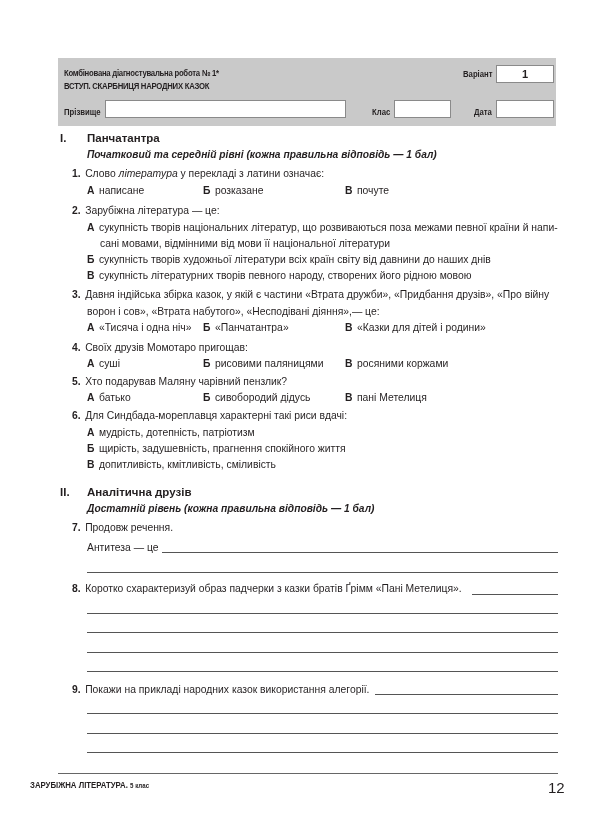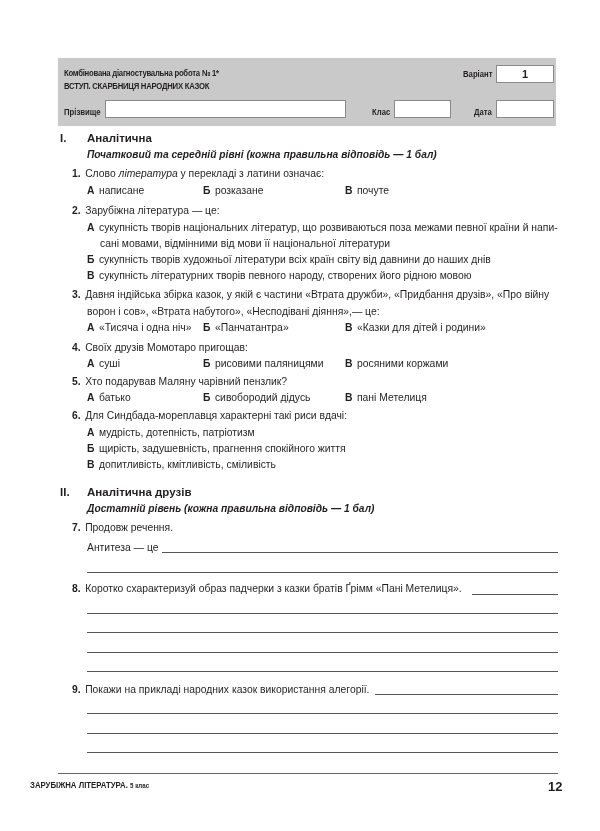--- a/index.html
+++ b/index.html
@@ -20,21 +20,21 @@
   .sec-sub { position:absolute; font-size:11px; font-weight:bold; font-style:italic; white-space:nowrap; transform:scaleX(0.93); transform-origin:left center; }
   .q { position:absolute; font-size:11.5px; white-space:nowrap; transform:scaleX(0.9); transform-origin:left center; }
   .qn { font-weight:bold; margin-right:5px; }
   .opt { position:absolute; font-size:11.5px; white-space:nowrap; transform:scaleX(0.9); transform-origin:left center; }
   .ol { font-weight:bold; margin-right:5px; }
   .line { position:absolute; height:0; border-top:1.2px solid #555; }
   .footer-line { position:absolute; left:58px; top:773px; width:500px; border-top:1.2px solid #666; }
   .footer-l { position:absolute; left:30px; top:779px; font-size:9.5px; font-weight:bold; white-space:nowrap;
               transform:scaleX(0.82); transform-origin:left center; }
   .footer-sm { font-size:7.5px; }
-  .footer-r { position:absolute; left:548px; top:779px; font-size:13px; font-weight:bold; }
+  .footer-r { position:absolute; left:548px; top:779px; font-size:15px; font-weight:normal; }
 </style>
 </head>
 <body>
 
 <div class="abs hdr">
   <div class="hdr-t1">Комбінована діагностувальна робота № 1*</div>
   <div class="hdr-t2">ВСТУП. СКАРБНИЦЯ НАРОДНИХ КАЗОК</div>
 
   <div class="lbl" style="left:405px; top:11px;">Варіант</div>
   <div class="box" style="left:438px; top:7px; width:58px;">1</div>
@@ -43,21 +43,21 @@
   <div class="box" style="left:47px; top:42px; width:241px;"></div>
 
   <div class="lbl" style="left:314px; top:49px;">Клас</div>
   <div class="box" style="left:336px; top:42px; width:57px;"></div>
 
   <div class="lbl" style="left:416px; top:49px;">Дата</div>
   <div class="box" style="left:438px; top:42px; width:58px;"></div>
 </div>
 
 <div class="sec-num" style="left:60px; top:132px;">I.</div>
-<div class="sec-title" style="left:87px; top:132px;">Аналітична</div>
+<div class="sec-title" style="left:87px; top:132px;">Панчатантра</div>
 <div class="sec-sub" style="left:87px; top:148px;">Початковий та середній рівні (кожна правильна відповідь — 1 бал)</div>
 
 <div class="q" style="left:72px; top:167px;">
   <span class="qn">1.</span><span>Слово </span><i>література</i><span> у перекладі з латини означає:</span>
 </div>
 <div class="opt" style="left:87px; top:184px;"><span class="ol">А</span><span>написане</span></div>
 <div class="opt" style="left:203px; top:184px;"><span class="ol">Б</span><span>розказане</span></div>
 <div class="opt" style="left:345px; top:184px;"><span class="ol">В</span><span>почуте</span></div>
 
 <div class="q" style="left:72px; top:204px;"><span class="qn">2.</span><span>Зарубіжна література — це:</span></div>

